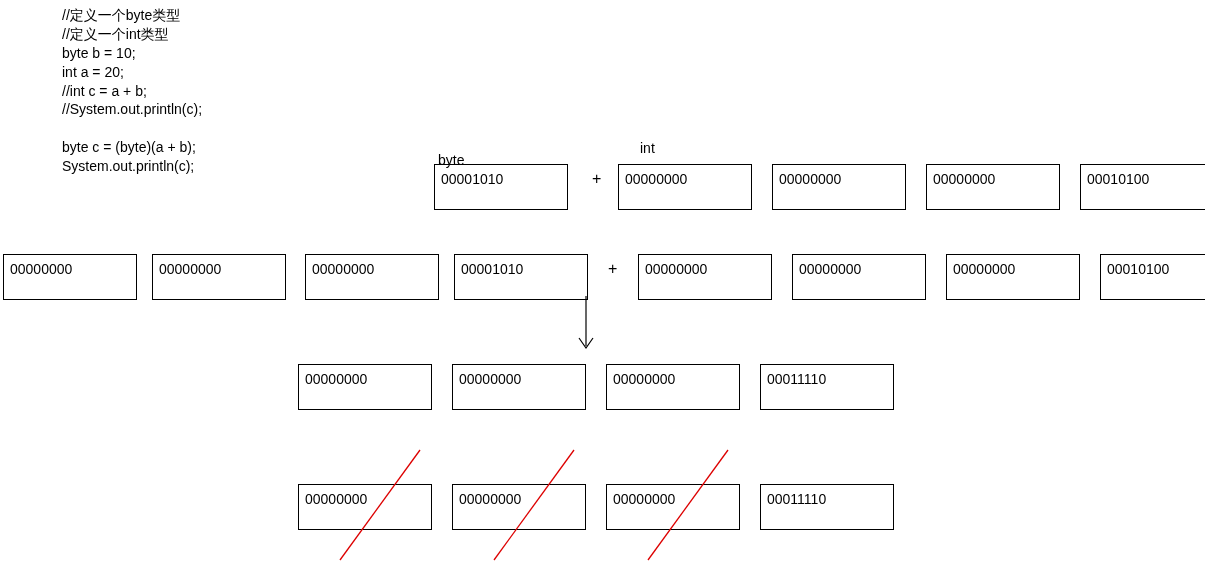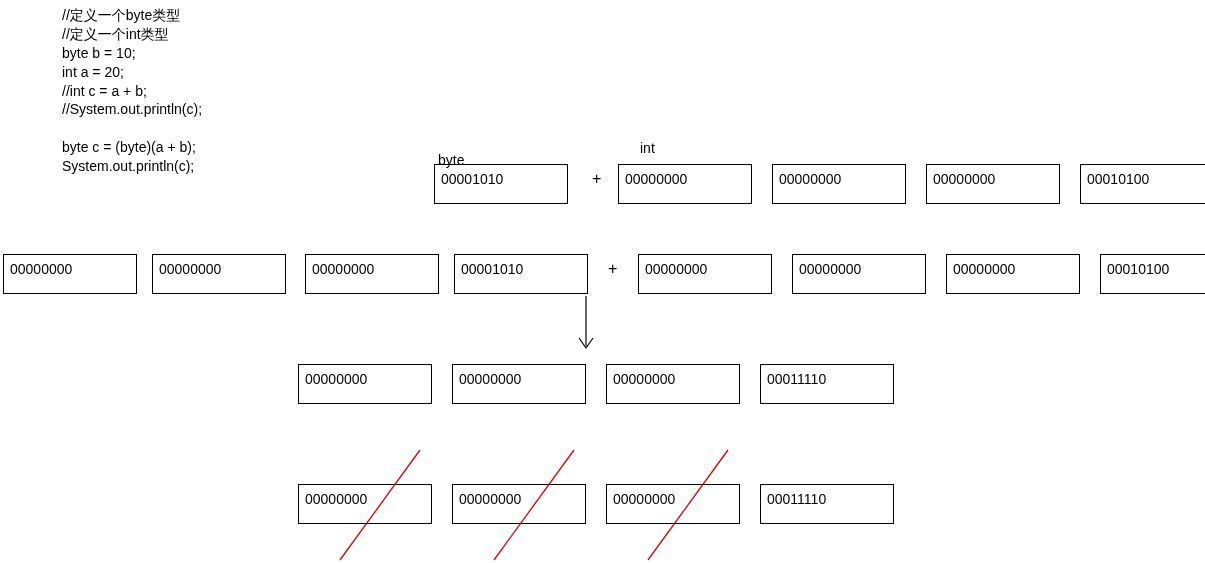--- a/index.html
+++ b/index.html
@@ -20,21 +20,21 @@
     line-height: 1.35;
     white-space: pre;
     margin-left: 44px;
   }
   .label {
     position: absolute;
   }
   .box {
     position: absolute;
     border: 1px solid #000;
-    padding: 6px 6px 14px 6px;
+    padding: 6px 6px 20px 6px;
     height: 18px;
     box-sizing: content-box;
   }
   .plus {
     position: absolute;
     font-size: 16px;
   }
   .arrow {
     position: absolute;
   }

